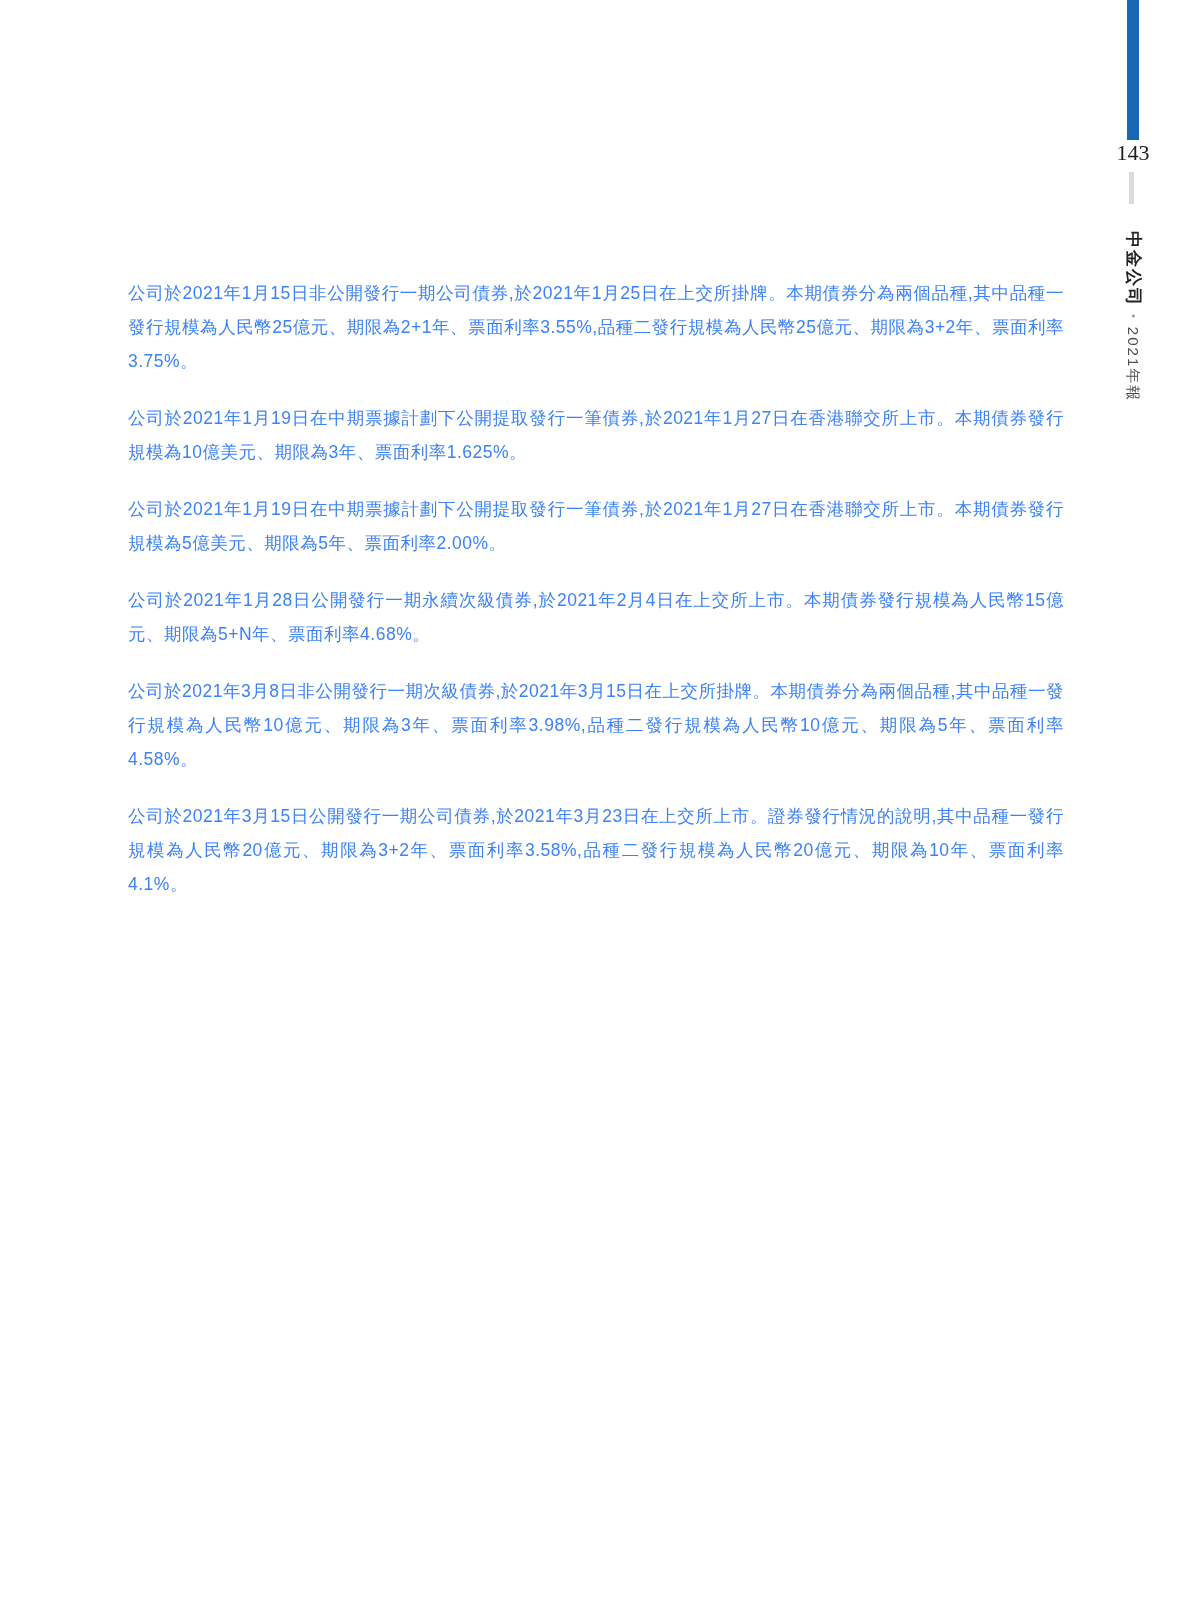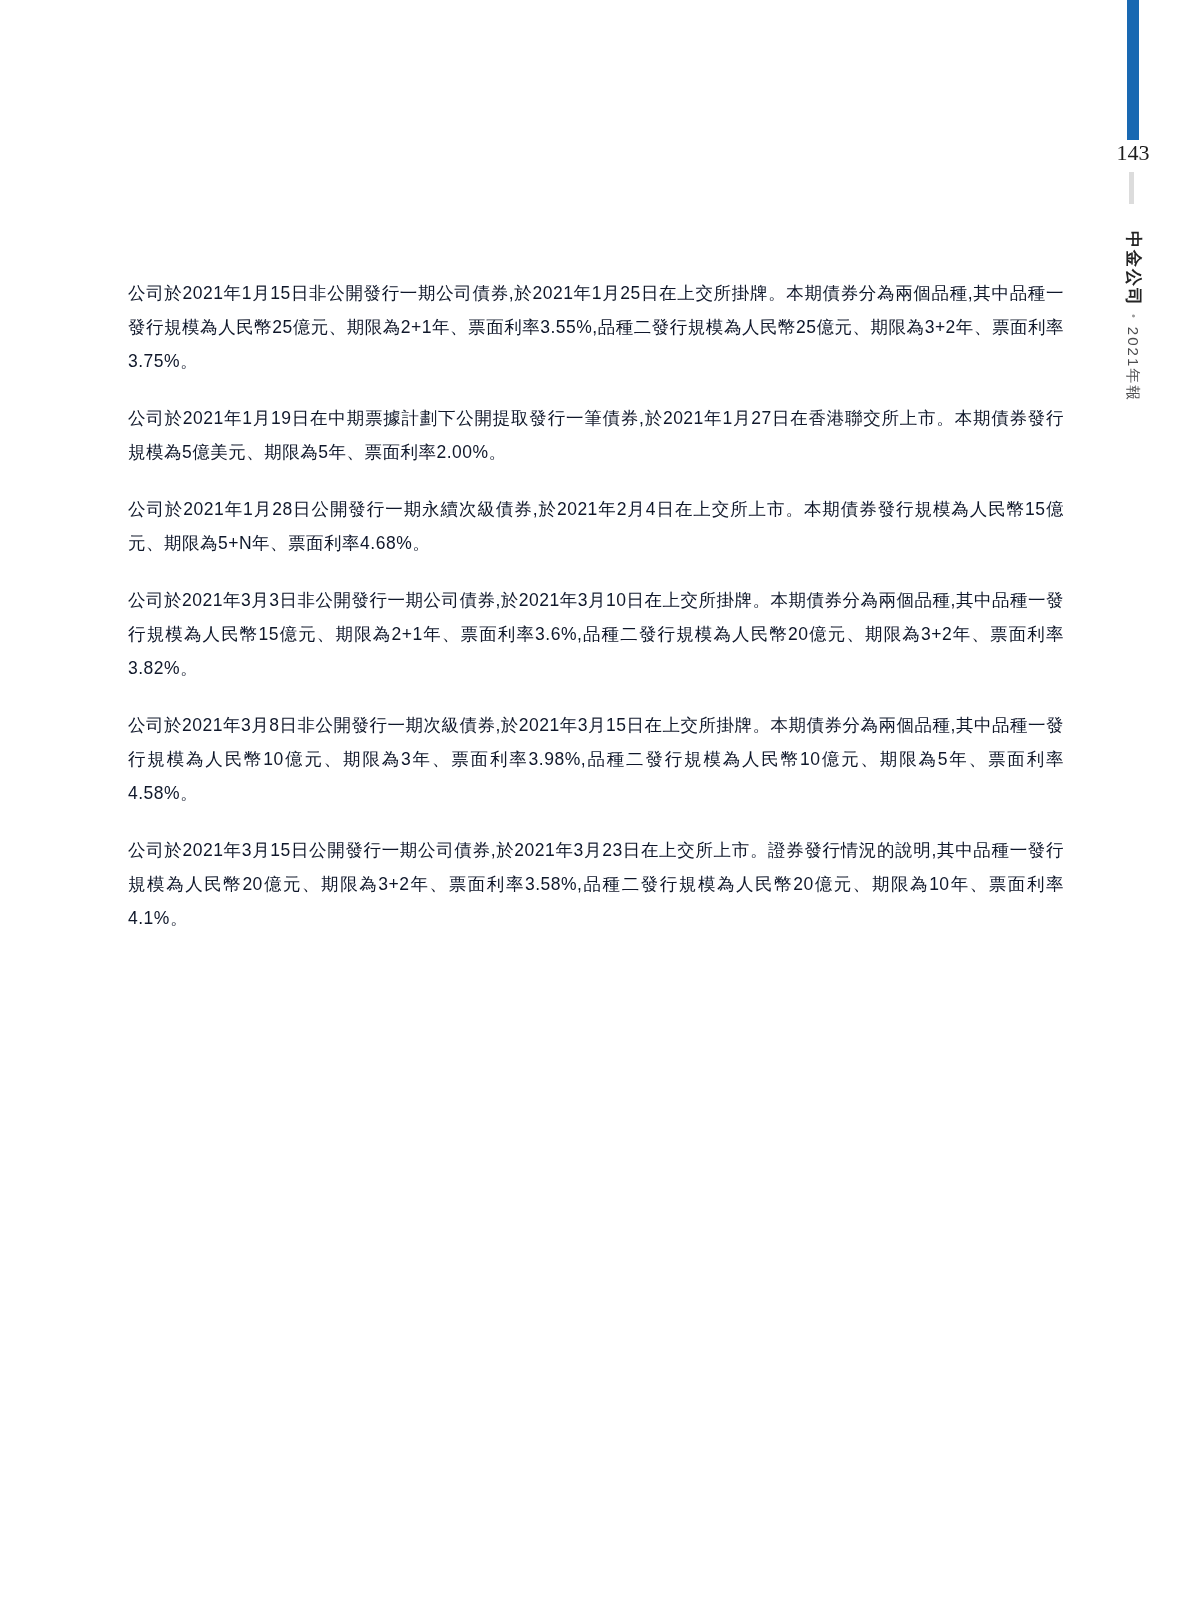--- a/index.html
+++ b/index.html
@@ -89,21 +89,21 @@
     margin: 0 0 26px 0;
     font-size: 19px;
     font-weight: bold;
     letter-spacing: 2.5px;
     color: #1f7dc1;
   }
   .para {
     margin: 0 0 23px 0;
     font-size: 17.5px;
     line-height: 34px;
-    color: #0f172a;
+    color: #3b82f6;
     text-align: justify;
     letter-spacing: 0.5px;
   }
 </style>
 </head>
 <body>
 
 <div class="page">
 
   <div class="accent-bar"></div>
@@ -113,27 +113,27 @@
   <div class="page-number-rule"></div>
 
   <div class="side-caption">
     <span class="side-company">中金公司</span><span class="side-sep">•</span><span class="side-edition">2021年報</span>
   </div>
 
   <div class="content">
 
     <p class="para">公司於2021年1月15日非公開發行一期公司債券,於2021年1月25日在上交所掛牌。本期債券分為兩個品種,其中品種一發行規模為人民幣25億元、期限為2+1年、票面利率3.55%,品種二發行規模為人民幣25億元、期限為3+2年、票面利率3.75%。</p>
 
+    <p class="para">公司於2021年1月19日在中期票據計劃下公開提取發行一筆債券,於2021年1月27日在香港聯交所上市。本期債券發行規模為10億美元、期限為3年、票面利率1.625%。</p>
 
     <p class="para">公司於2021年1月19日在中期票據計劃下公開提取發行一筆債券,於2021年1月27日在香港聯交所上市。本期債券發行規模為5億美元、期限為5年、票面利率2.00%。</p>
 
     <p class="para">公司於2021年1月28日公開發行一期永續次級債券,於2021年2月4日在上交所上市。本期債券發行規模為人民幣15億元、期限為5+N年、票面利率4.68%。</p>
 
 
-    <p class="para">公司於2021年3月3日非公開發行一期公司債券,於2021年3月10日在上交所掛牌。本期債券分為兩個品種,其中品種一發行規模為人民幣15億元、期限為2+1年、票面利率3.6%,品種二發行規模為人民幣20億元、期限為3+2年、票面利率3.82%。</p>
 
     <p class="para">公司於2021年3月8日非公開發行一期次級債券,於2021年3月15日在上交所掛牌。本期債券分為兩個品種,其中品種一發行規模為人民幣10億元、期限為3年、票面利率3.98%,品種二發行規模為人民幣10億元、期限為5年、票面利率4.58%。</p>
 
     <p class="para">公司於2021年3月15日公開發行一期公司債券,於2021年3月23日在上交所上市。證券發行情況的說明,其中品種一發行規模為人民幣20億元、期限為3+2年、票面利率3.58%,品種二發行規模為人民幣20億元、期限為10年、票面利率4.1%。</p>
 
   </div>
 
 </div>
 
 </body></html>

